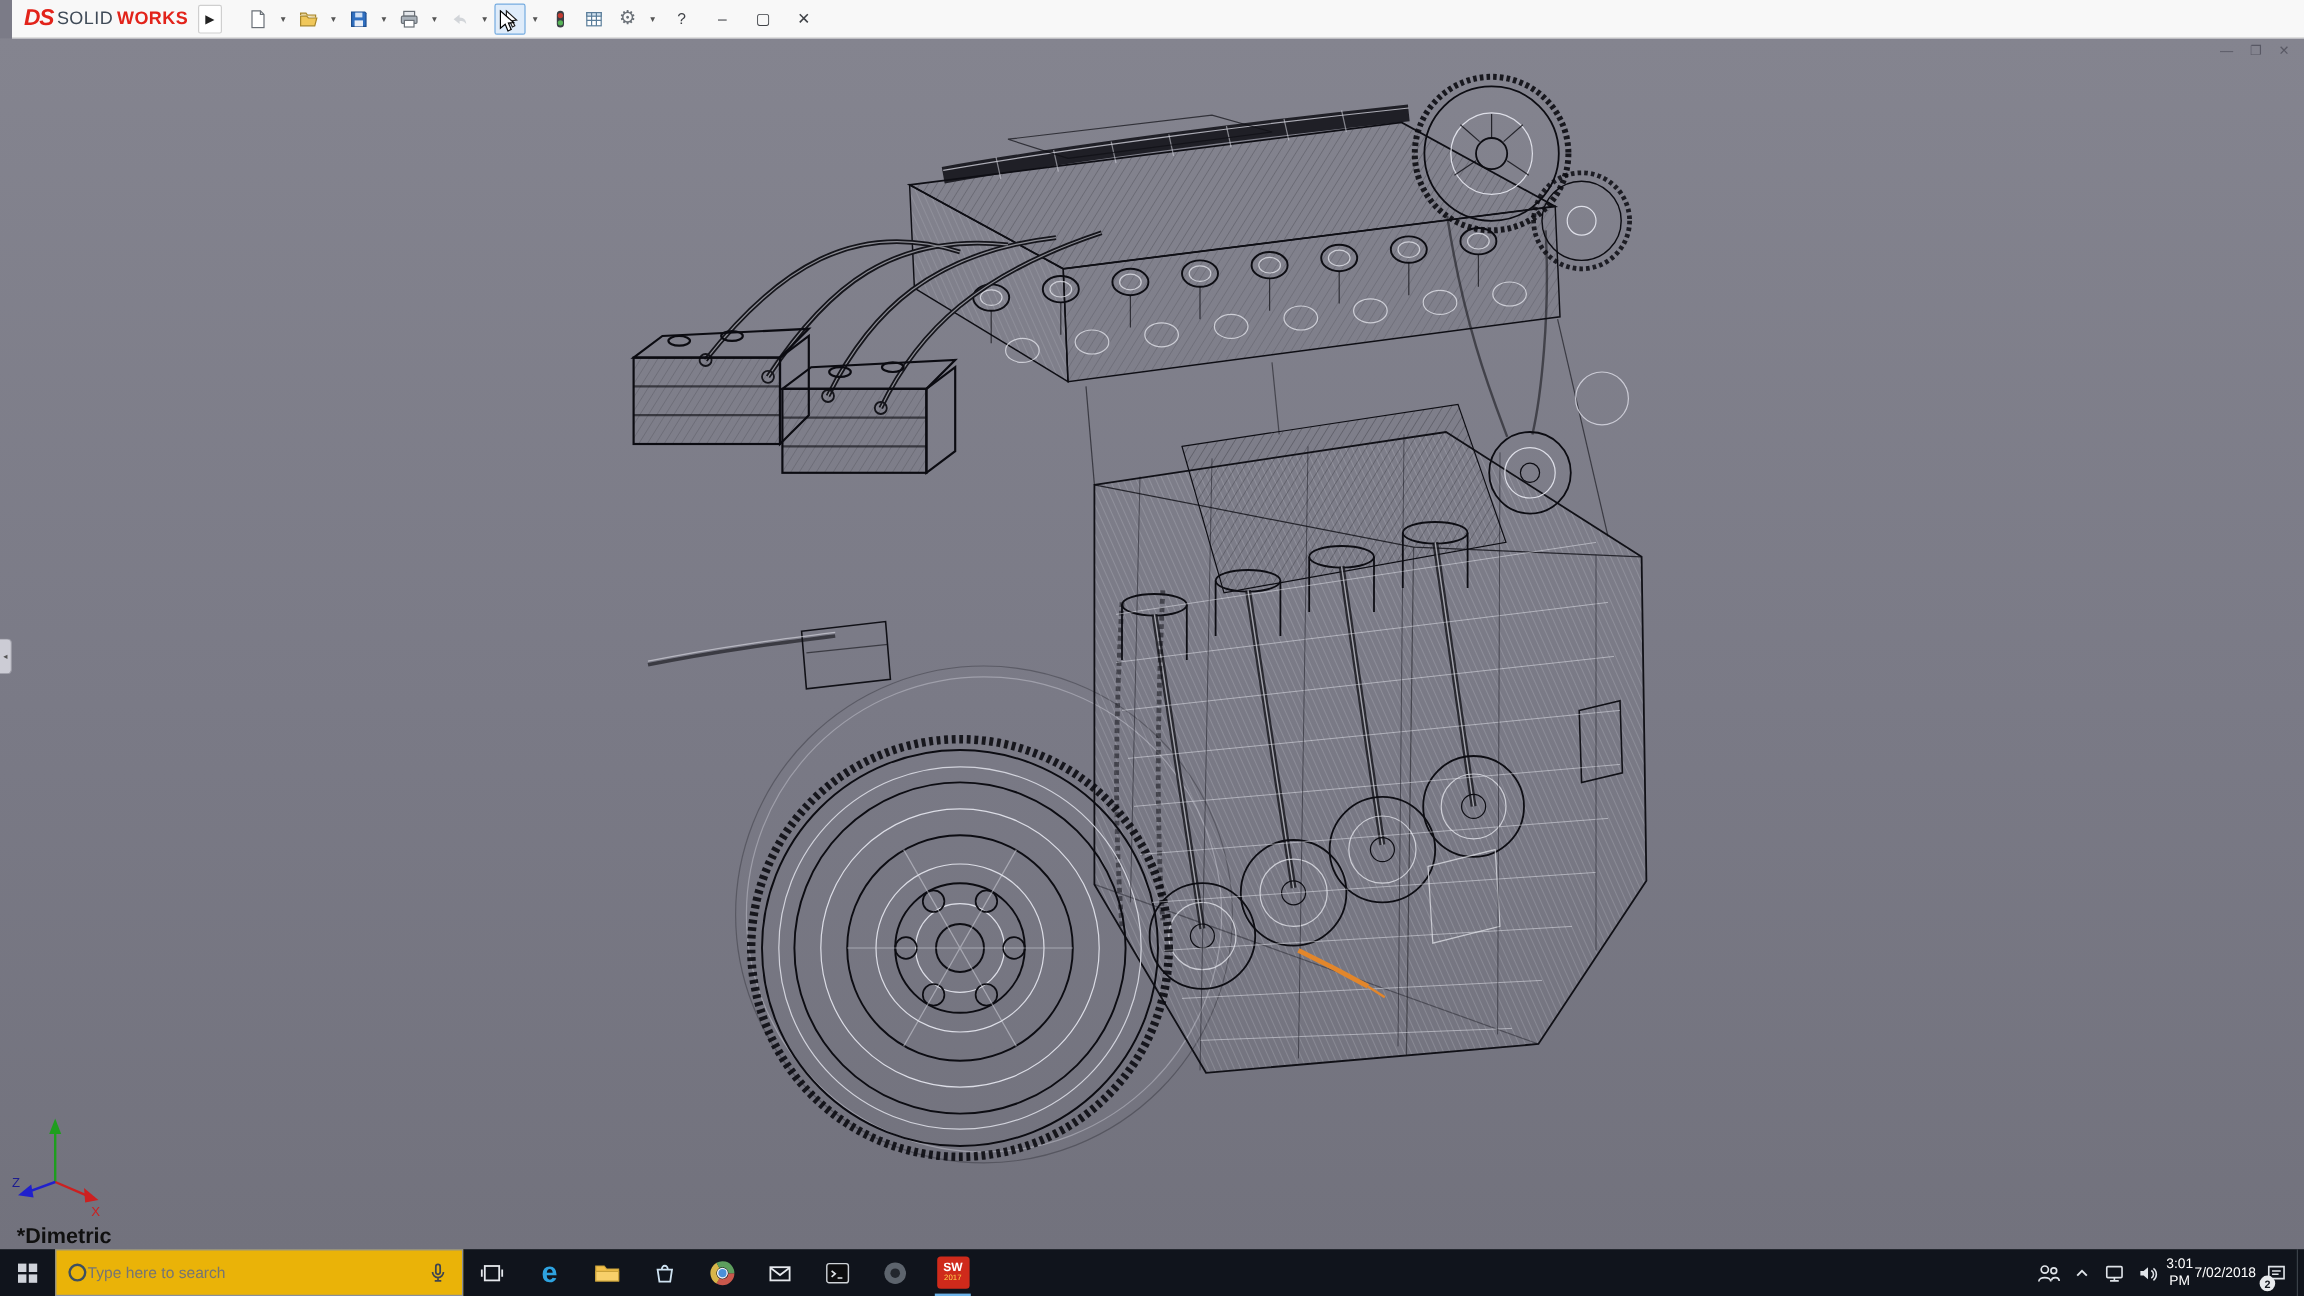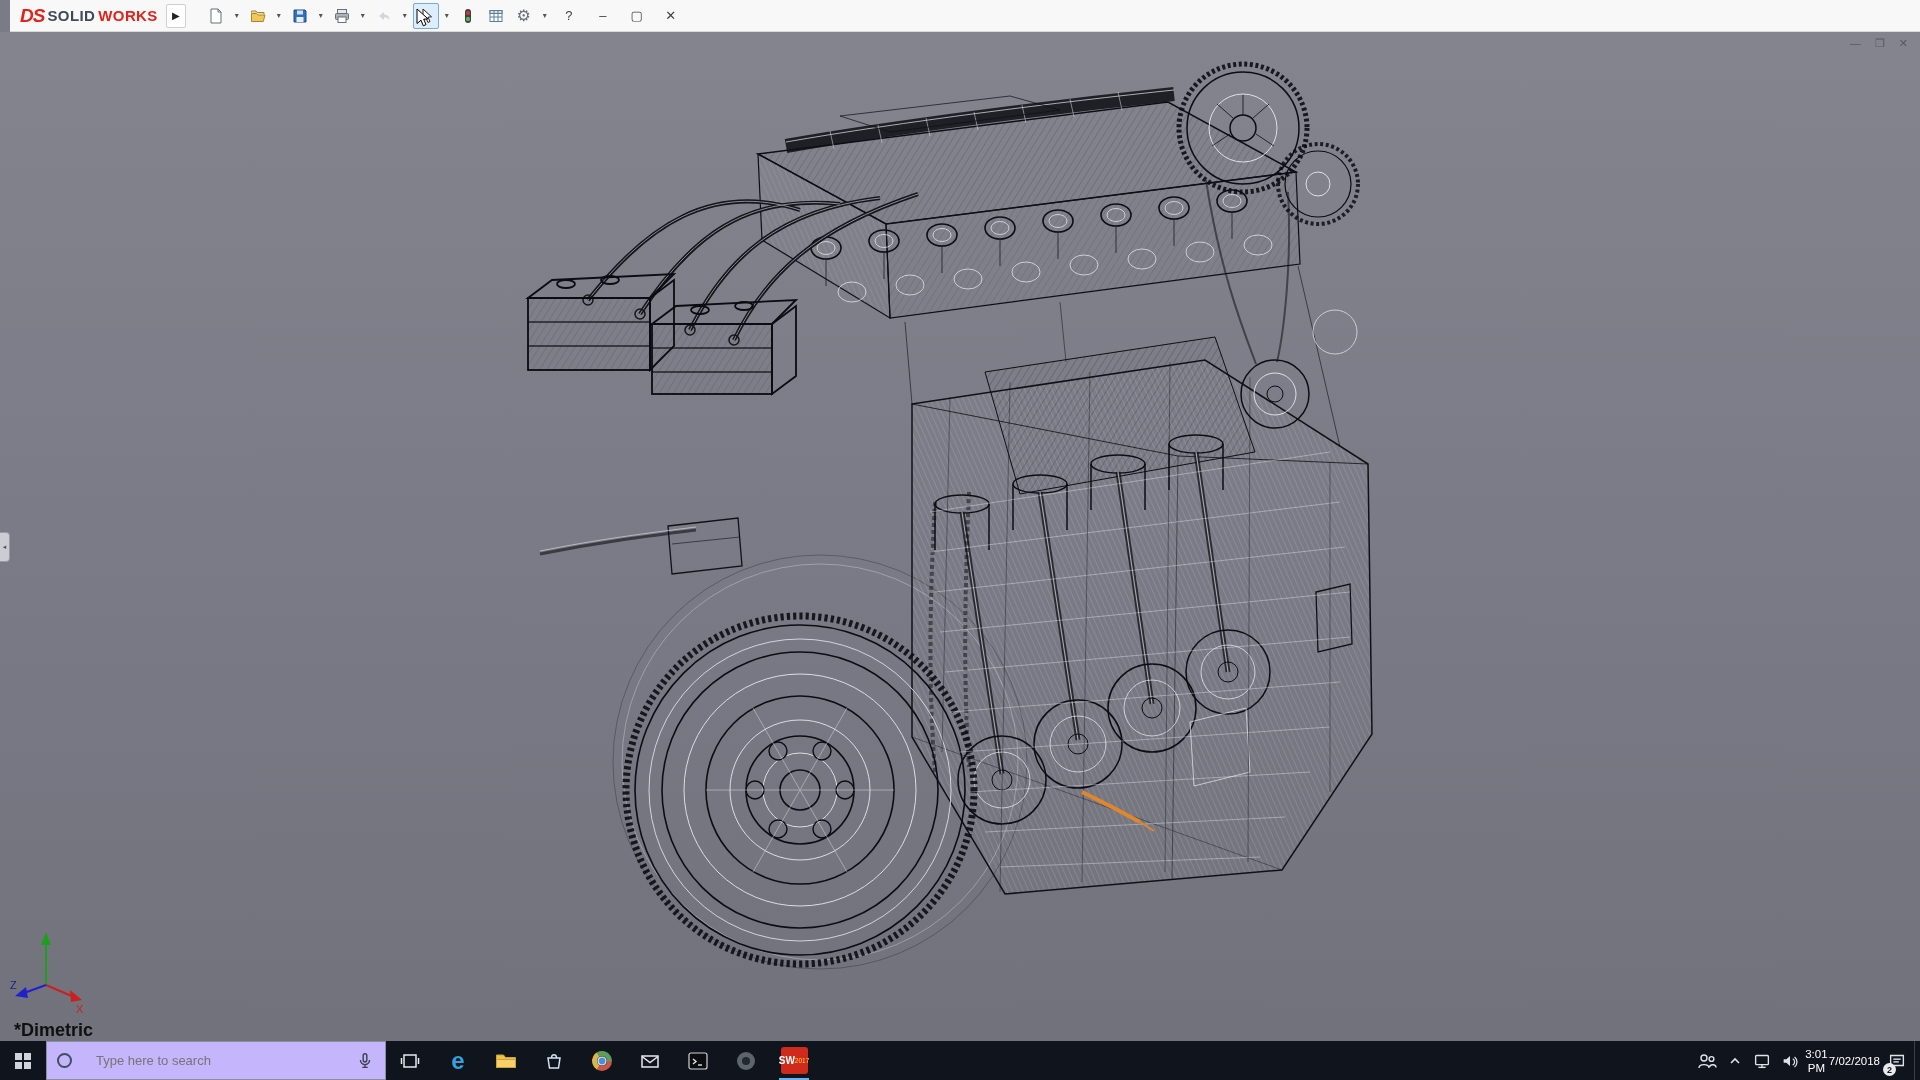--- a/index.html
+++ b/index.html
@@ -3,21 +3,21 @@
 <meta charset="utf-8">
 <style>
   *{margin:0;padding:0;box-sizing:border-box}
   html,body{width:1920px;height:1080px;overflow:hidden;font-family:"Liberation Sans",sans-serif;background:#000}
   .app{position:relative;width:1920px;height:1080px;background:#7b7b87}
 
   
   .titlebar{position:absolute;top:0;left:10px;right:0;height:32px;background:#f8f8f8;border-bottom:1px solid #d8d8d8;display:flex;align-items:center;z-index:40}
   .logo{display:flex;align-items:baseline;gap:3px;padding:0 6px 0 10px;height:100%;align-items:center}
   .logo-ds{color:#e2231a;font-style:italic;font-weight:800;font-size:19px;letter-spacing:-1px}
-  .logo-solid{font-weight:700;font-size:15px;color:#3f4a57;letter-spacing:.4px}
+  .logo-solid{font-weight:400;font-size:15px;color:#3f4a57;letter-spacing:.4px}
   .logo-works{font-weight:700;font-size:15px;color:#e2231a;letter-spacing:.4px}
   .flyout{width:20px;height:24px;display:flex;align-items:center;justify-content:center;font-size:10px;color:#222;border:1px solid #cfcfcf;background:#fff;border-radius:2px;margin-left:2px}
   .toolbar{display:flex;align-items:center;margin-left:16px}
   .tbtn{height:26px;min-width:26px;display:flex;align-items:center;justify-content:center;border:1px solid transparent;border-radius:2px;margin:0 1px}
   .tbtn.active{border-color:#74abe0;background:#dfecfa}
   .tbtn.disabled{opacity:.55}
   .caret{font-size:8px;color:#555;width:12px;text-align:center;margin:0 1px}
   .gear-glyph{font-size:16px;color:#6a7077;line-height:1}
   .tb-title{flex:1;text-align:center;font-size:12px;color:#1c1c1c;white-space:nowrap;overflow:hidden}
   .winbtns{display:flex;height:100%}
@@ -31,28 +31,28 @@
   .doc-btn{color:#4e4e5a;font-size:11px;line-height:14px}
   .panel-tab{position:absolute;left:0;top:500px;width:10px;height:30px;background:#ccccd5;border:1px solid #9a9aa4;border-left:none;border-radius:0 4px 4px 0;display:flex;align-items:center;justify-content:center;font-size:7px;color:#555;z-index:5}
   .triad{position:absolute;left:10px;bottom:24px;z-index:5}
   .orientation{position:absolute;left:14px;bottom:0px;font-size:18px;color:#101010;font-weight:700;z-index:5}
 
   
   .taskbar{position:absolute;left:0;right:0;bottom:0;height:39px;background:#10141c;display:flex;align-items:stretch;z-index:50}
   .start{width:46px;display:flex;align-items:center;justify-content:center}
   .winlogo{width:16px;height:16px;display:grid;grid-template-columns:7px 7px;grid-template-rows:7px 7px;gap:2px}
   .winlogo span{background:#cfd3da}
-  .search{width:340px;background:#c4b5fd;display:flex;align-items:center;padding:0 10px;gap:24px;border:1px solid #8a8f98}
+  .search{width:340px;background:#eab308;display:flex;align-items:center;padding:0 10px;gap:1px;border:1px solid #8a8f98}
   .search-circle{width:15px;height:15px;border:2px solid #3e5060;border-radius:50%;flex:none}
   .search-input{border:none;outline:none;flex:1;font-size:13px;color:#333;background:transparent;font-family:"Liberation Sans",sans-serif}
   .apps{display:flex}
   .appbtn{width:48px;display:flex;align-items:center;justify-content:center;position:relative}
   .appbtn.active::after{content:"";position:absolute;bottom:0;left:9px;right:9px;height:2px;background:#6cb2e8}
   .edge-e{font-size:24px;font-weight:700;color:#2ea3e0;line-height:1}
-  .sw-icon{width:27px;height:27px;background:#cf2a1b;border-radius:3px;display:flex;flex-direction:row;align-items:center;justify-content:center;color:#fff;line-height:1}
+  .sw-icon{width:27px;height:27px;background:#cf2a1b;border-radius:3px;display:flex;flex-direction:column;align-items:center;justify-content:center;color:#fff;line-height:1}
   .sw-label{font-size:10px;font-weight:700}
   .sw-year{font-size:6.5px;color:#ffd24a;margin-top:1px}
   .tray{margin-left:auto;display:flex;align-items:flex-start;height:100%}
   .trayicon{height:100%;display:flex;align-items:center;justify-content:center;position:relative}
   .w30{width:30px}.w26{width:26px}.w28{width:28px}.w34{width:34px}
   .clock{width:76px;text-align:center;color:#fff;font-size:11.5px;line-height:14px;padding-top:1px}
   .badge{position:absolute;left:3px;bottom:4px;min-width:13px;height:13px;border-radius:7px;background:#e8eaed;color:#14181f;font-size:9px;font-weight:700;display:flex;align-items:center;justify-content:center;padding:0 2px}
   .showdesk{width:6px;border-left:1px solid #3a4048;height:100%}
 </style>
 </head>

